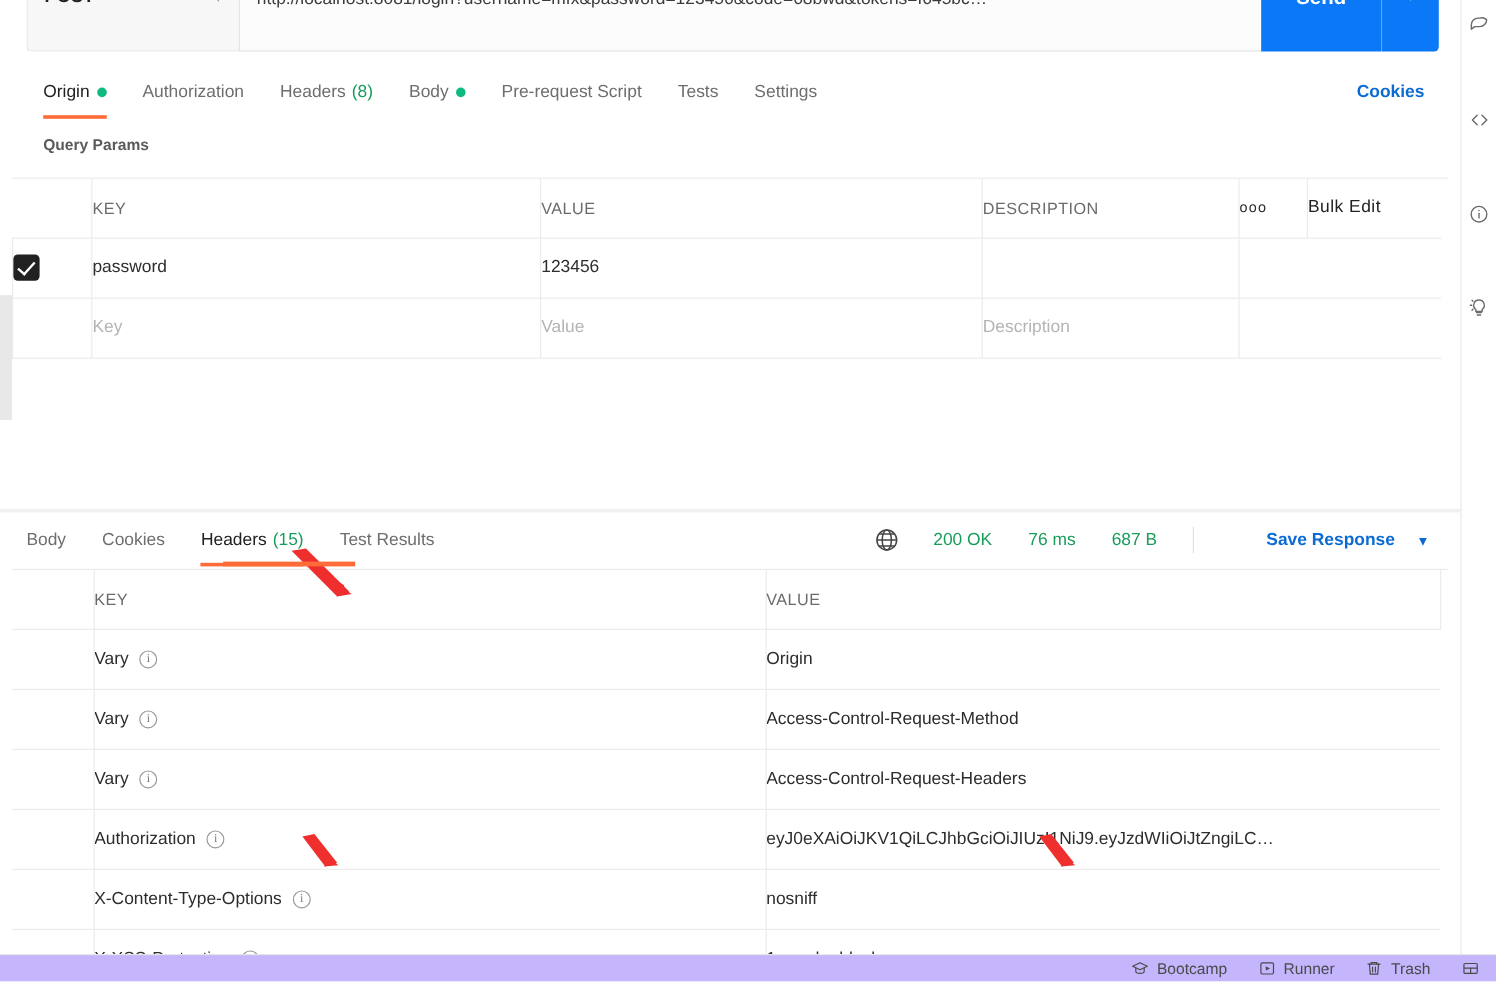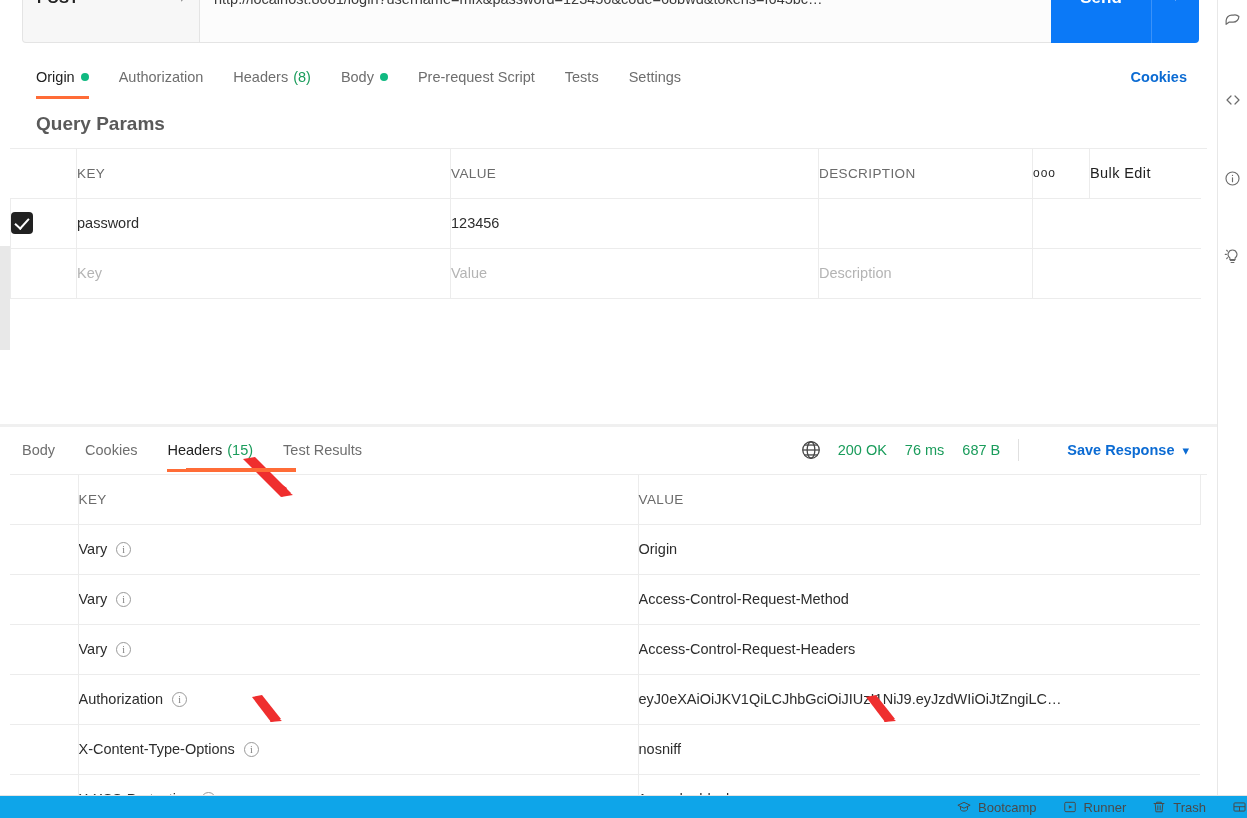--- a/index.html
+++ b/index.html
@@ -92,21 +92,21 @@
   .dot { display:inline-block; width:8px; height:8px; border-radius:50%; background:#10b981; margin-left:6px; }
   .cnt { color: #1a9c5b; margin-left: 5px; }
   .cookies-link {
     position: absolute; right: 30px; top: 0; height: 44px; display:flex; align-items:center;
     font-size: 14.5px; font-weight: 700; color: #0b6bd3; cursor: pointer;
   }
 
   
   .qp-title {
     position: absolute; left: 36px; top: 113px;
-    font-size: 19px; font-weight: 700; color: #5a5a5a;
+    font-size: 13px; font-weight: 700; color: #5a5a5a;
   }
 
   .params-area {
     position: absolute; left: 10px; top: 148px; width: 1197px; height: 276px;
     overflow: hidden; background: #fff; border-top: 1px solid #ececec;
   }
   table.ptable { width: 1190px; border-collapse: collapse; table-layout: fixed; }
   table.ptable td, table.ptable th {
     border: 1px solid #ececec; border-top: none; padding: 0;
     font-weight: normal; text-align: left;
@@ -153,21 +153,21 @@
   .splitter {
     position: absolute; left: 0; top: 424px; width: 1217px; height: 3px; background: #f0f0f0;
   }
 
   
   .resp-tabs {
     position: absolute; left: 0; top: 428px; width: 1217px; height: 44px;
     display: flex; align-items: center; padding-left: 22px;
   }
   .sres-meta {
-    position: absolute; right: 28px; top: 0; height: 44px; display: flex; align-items: center; gap: 0;
+    position: absolute; right: 28px; top: 0; height: 44px; display: flex; align-items: center; gap: 12px;
   }
   .globe { width: 22px; height: 22px; color: #454545; margin-right: 16px; }
   .meta-item { font-size: 14.5px; color: #1a9c5b; margin-right: 18px; white-space: nowrap; }
   .meta-sep { width:1px; height:22px; background:#e0e0e0; margin-right:16px; }
   .save-resp { font-size: 14.5px; font-weight: 700; color: #0b6bd3; cursor: pointer; white-space: nowrap; margin-left: 32px;}
   .save-caret { font-size: 13px; color: #0b6bd3; margin-left: 8px; }
 
   
   .resp-area {
     position: absolute; left: 10px; top: 474px; width: 1197px; height: 321px;
@@ -197,22 +197,22 @@
     border-radius: 50%; color: #7a7a7a; font-size: 10px; line-height: 13px;
     text-align: center; margin-left: 9px; vertical-align: 1px; font-family: "Liberation Serif", serif;
     cursor: pointer;
   }
   .resp-vscroll { position: absolute; right: 10px; top: 482px; width: 8px; height: 306px; }
   .resp-vscroll .thumb { position:absolute; left:0; top:0; width:8px; height:300px; background:#c6c6c6; border-radius:4px; cursor:pointer;}
 
   
   .statusbar {
     position: absolute; left: 0; bottom: 0; width: 1247px; height: 23px;
-    background: #0ea5e9; border-top: 1px solid #e4e4e4;
-    display: flex; align-items: center; justify-content: flex-end; gap: 26px;
+    background: #c4b5fd; border-top: 1px solid #e4e4e4;
+    display: flex; align-items: center; justify-content: flex-end; padding-right: 14px; gap: 26px;
   }
   .sb-item { display:flex; align-items:center; gap:7px; font-size: 13px; color: #4a4a4a; cursor: pointer; white-space: nowrap;}
   .sb-item svg { display:block; }
 
   
   .annot { position: absolute; pointer-events: none; }
   svg.arrow { overflow: visible; }
 </style>
 </head>
 <body>

